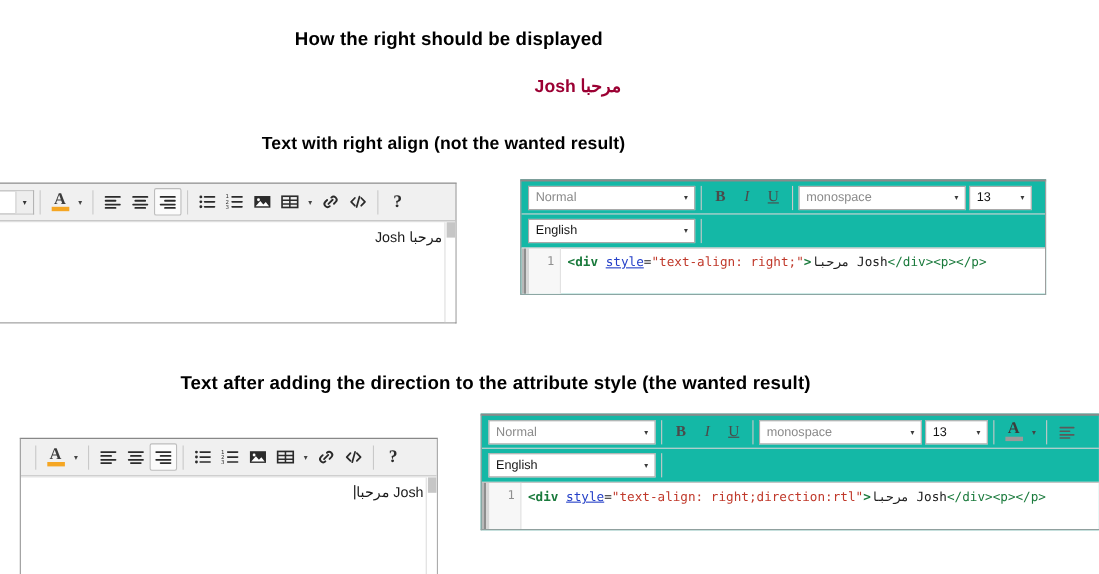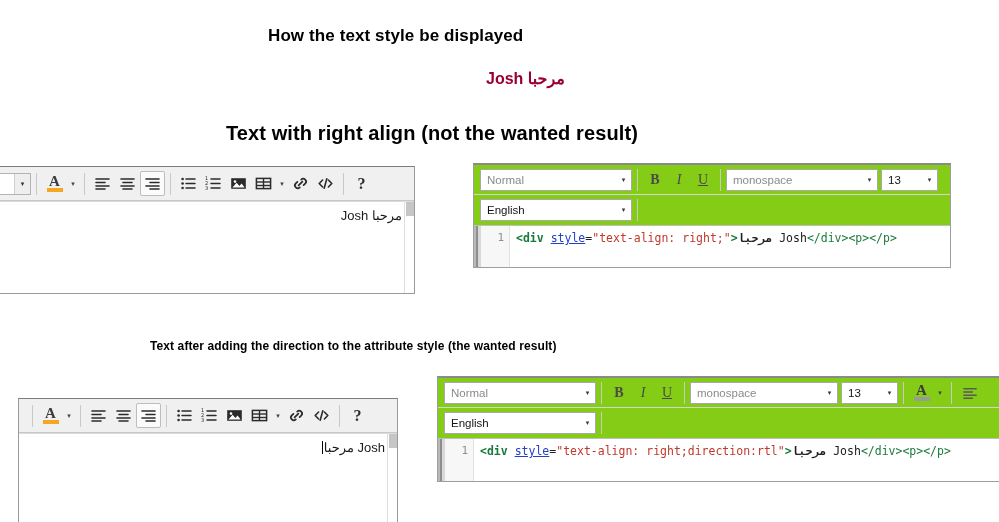--- a/index.html
+++ b/index.html
@@ -13,22 +13,22 @@
   .page { position: relative; width: 999px; height: 522px; }
 
   
   .heading {
     position: absolute;
     font-weight: bold;
     color: #000000;
     white-space: nowrap;
   }
   #h-main   { left: 268px; top: 26px;  font-size: 17px; letter-spacing: .1px; }
-  #h-sub    { left: 226px; top: 122px; font-size: 20px; letter-spacing: .1px; }
-  #h-sub2   { left: 150px; top: 339px; font-size: 12px; letter-spacing: .1px; }
+  #h-sub    { left: 238px; top: 122px; font-size: 16px; letter-spacing: .1px; }
+  #h-sub2   { left: 164px; top: 339px; font-size: 17px; letter-spacing: .1px; }
 
   #arabic-sample {
     position: absolute;
     left: 486px; top: 69px;
     font-size: 16px; font-weight: bold;
     color: #9b0033;
     direction: rtl;
     white-space: nowrap;
   }
 
@@ -132,21 +132,21 @@
   }
   .vscroll .thumb {
     position: absolute; top: 0; left: 1px;
     width: 8px; height: 14px;
     background: #c6c6c6;
   }
 
   
   .codepanel {
     position: absolute;
-    background: #84cc16;
+    background: #14b8a6;
     border: 1px solid #9e9e9e;
     border-top: 2px solid #8a8a8a;
     overflow: hidden;
   }
   .codepanel .row {
     display: flex; align-items: center;
     height: 30px;
     padding-left: 6px;
   }
   .codepanel .row1 { border-bottom: 1px solid #d4d4d4; }
@@ -207,39 +207,39 @@
     padding: 5px 0 0 6px;
     font-family: "DejaVu Sans Mono", monospace;
     font-size: 11.5px;
     white-space: nowrap;
     line-height: 15px;
   }
   .t-tag { color: #1a7a3c; font-weight: bold; }
   .t-attr { color: #2540c8; text-decoration: underline; }
   .t-eq  { color: #202020; }
   .t-str { color: #c0392b; }
-  .t-arab { color: #202020; font-weight: bold; }
+  .t-arab { color: #202020; }
   .t-txt { color: #202020; }
   .t-close { color: #1a7a3c; }
 
   
   .caret-bar {
     display: inline-block;
     width: 1px; height: 13px;
     background: #000;
     vertical-align: -2px;
     margin: 0 1px;
   }
 </style>
 </head>
 <body>
 
 <div class="page">
 
-  <div class="heading" id="h-main">How the text style be displayed</div>
+  <div class="heading" id="h-main">How the right should be displayed</div>
 
   <div id="arabic-sample">مرحبا Josh</div>
 
   <div class="heading" id="h-sub">Text with right align (not the wanted result)</div>
 
   <div class="heading" id="h-sub2">Text after adding the direction to the attribute style (the wanted result)</div>
 
   <div class="wysiwyg" style="left:-10px; top:166px; width:425px; height:128px;">
     <div class="tb">
 

